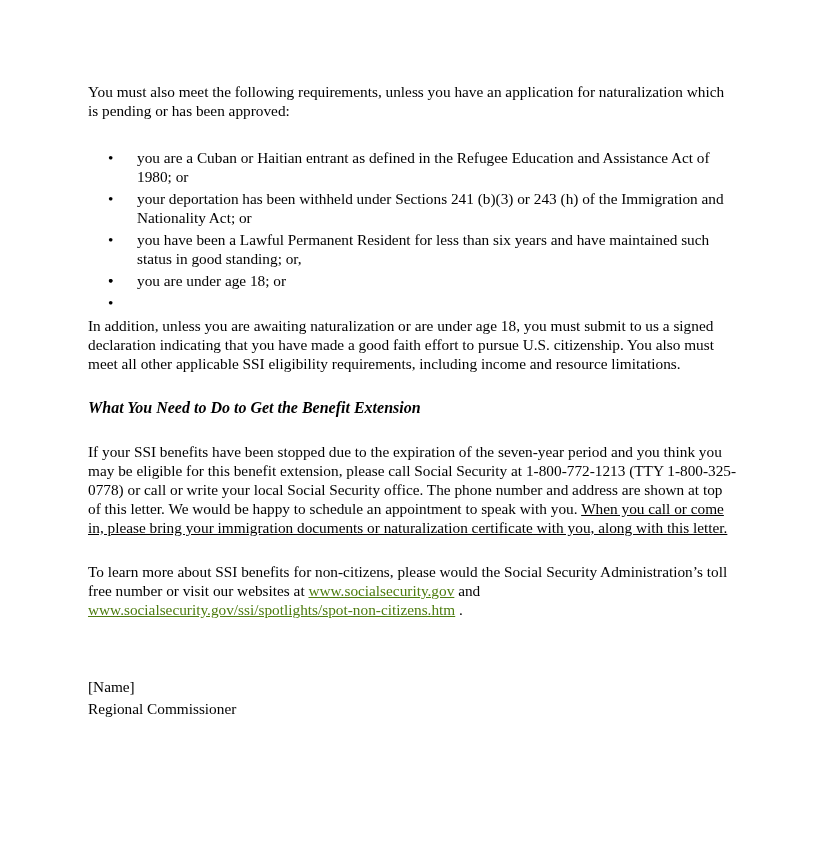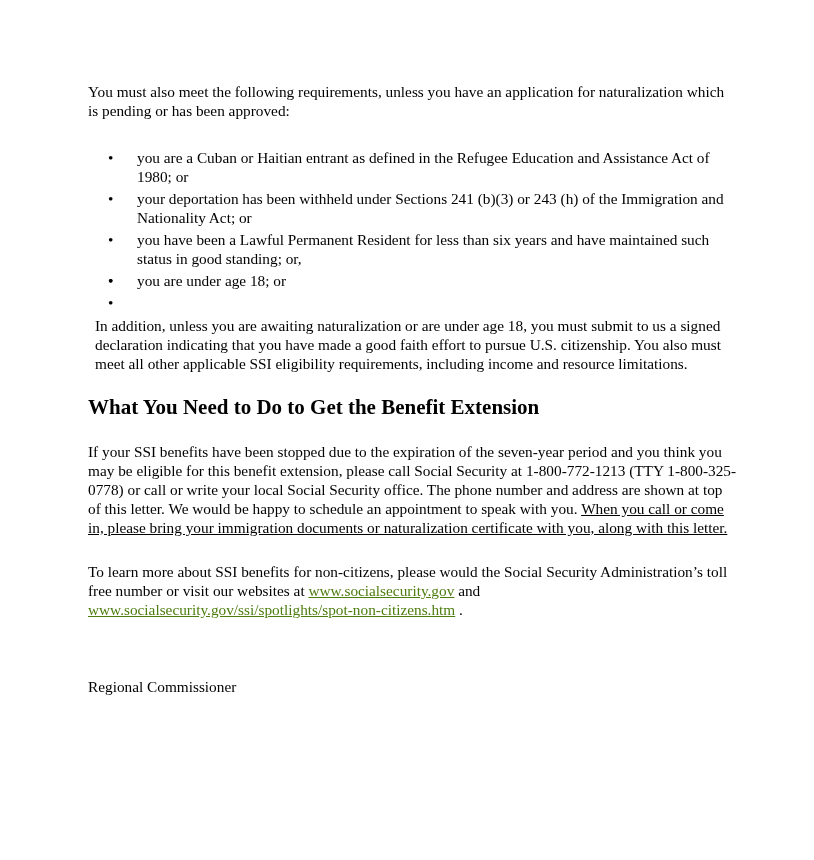--- a/index.html
+++ b/index.html
@@ -7,22 +7,22 @@
     width: 814px; height: 860px; overflow: hidden; position: relative;
     font-family: "Liberation Serif", "DejaVu Serif", serif;
     font-size: 15.3px; color: #000; line-height: 19px;
   }
   .page { position: absolute; left: 88px; top: 82px; width: 650px; }
   p { margin: 0; }
   .intro { margin-bottom: 28px; }
   ul.reqs { list-style: none; margin: 0 0 26px 0; padding: 0; }
   ul.reqs li { position: relative; padding-left: 49px; margin-bottom: 3px; }
   ul.reqs li .bullet { position: absolute; left: 20px; top: 0; }
-  .para2 { margin-bottom: 25px; margin-left: 7px; }
-  h3 { font-size: 21px; font-weight: bold; margin: 0 0 25px 0; line-height: 19px; }
+  .para2 { margin-bottom: 25px; }
+  h3 { font-size: 16px; font-weight: bold; margin: 0 0 25px 0; line-height: 19px; font-style: italic; }
   .para3 { margin-bottom: 25px; }
   .u { text-decoration: underline; }
   .para4 { margin-bottom: 57px; }
   a { color: #4d7c0f; text-decoration: underline; }
   .sig div { line-height: 22px; }
 </style>
 </head>
 <body>
 
 <div class="page">
@@ -39,15 +39,16 @@
 
   <p class="para2">In addition, unless you are awaiting naturalization or are under age 18, you must submit to us a signed declaration indicating that you have made a good faith effort to pursue U.S. citizenship. You also must meet all other applicable SSI eligibility requirements, including income and resource limitations.</p>
 
   <h3>What You Need to Do to Get the Benefit Extension</h3>
 
   <p class="para3"><span>If your SSI benefits have been stopped due to the expiration of the seven-year period and you think you may be eligible for this benefit extension, please call Social Security at 1-800-772-1213 (TTY 1-800-325-0778) or call or write your local Social Security office. The phone number and address are shown at top of this letter. We would be happy to schedule an appointment to speak with you. </span><span class="u">When you call or come in, please bring your immigration documents or naturalization certificate with you, along with this letter.</span></p>
 
   <p class="para4"><span>To learn more about SSI benefits for non-citizens, please would the Social Security Administration’s toll free number or visit our websites at </span><a>www.socialsecurity.gov</a><span> and </span><a>www.socialsecurity.gov/ssi/spotlights/spot-non-citizens.htm</a><span> .</span></p>
 
   <div class="sig">
+    <div>[Name]</div>
     <div>Regional Commissioner</div>
   </div>
 </div>
 
 </body></html>

